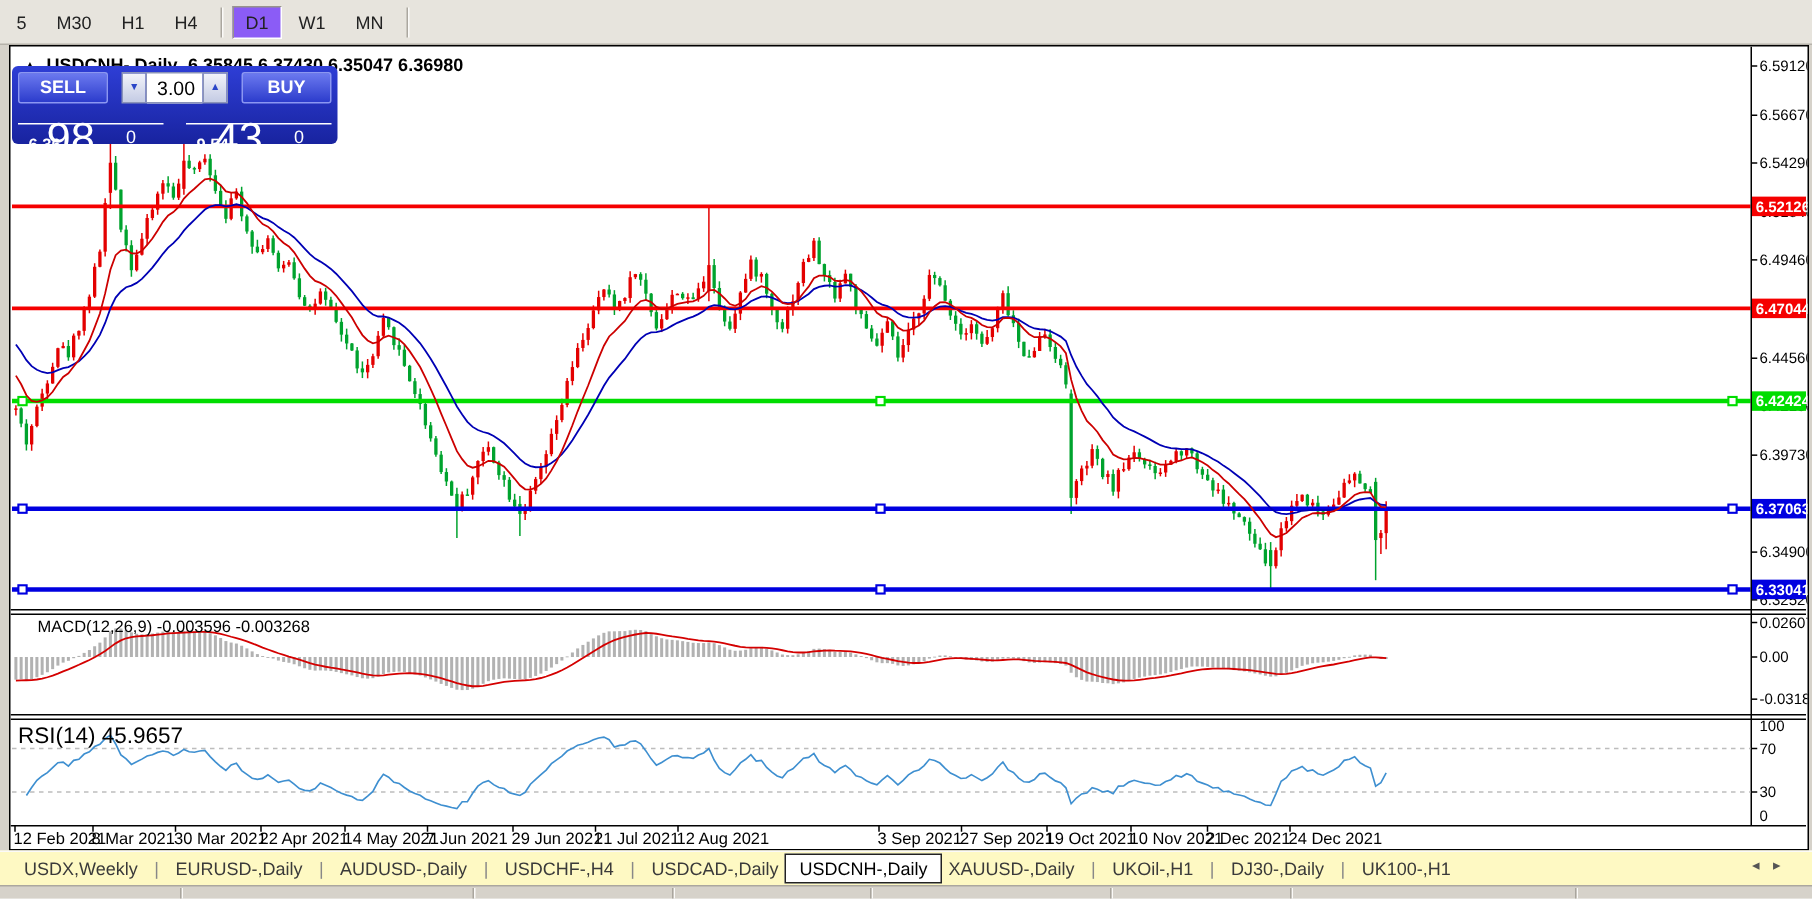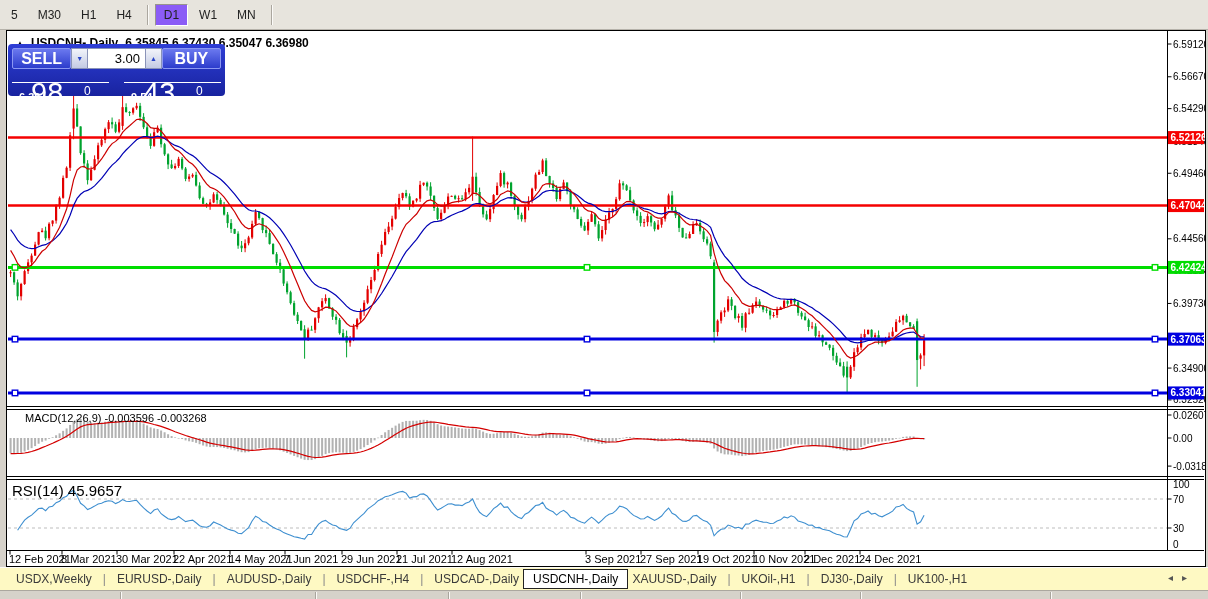--- a/index.html
+++ b/index.html
@@ -10,23 +10,23 @@
 .tf-btn.active{background:#8b5cf6;border:1px solid #98948c;border-right-color:#fff;border-bottom-color:#fff}
 .tf-sep{width:2px;height:20px;border-left:1px solid #aba79f;border-right:1px solid #fbfaf8;margin:0 5px}
 #window{position:absolute;left:6px;top:30px;width:1200px;height:537px;background:#fff;border:1px solid #000}
 #chart-canvas{position:absolute;left:0;top:0}
 #chart-title{position:absolute;left:9px;top:5px;display:flex;align-items:center;gap:7px;font-size:12px;font-weight:bold;color:#000;white-space:nowrap}
 #chart-title .tri{font-size:8px;font-weight:normal}
 #macd-label{position:absolute;left:18px;top:381px;font-size:11px;color:#000;white-space:nowrap}
 #rsi-label{position:absolute;left:5px;top:451px;font-size:15px;color:#000;white-space:nowrap}
 #ocp{position:absolute;left:1px;top:13px;width:217px;height:52px;background:linear-gradient(#2e3ed6,#18239f);border-radius:4px;padding:3px 4px}
 #ocp .row1{display:flex;align-items:center;height:22px}
-.trade-btn{width:60px;height:21px;background:linear-gradient(#6b79ef,#2c3ccc);border:1px solid #8b97f2;border-radius:2px;color:#fff;font-size:16px;font-weight:bold;text-align:center;line-height:19px;cursor:pointer}
+.trade-btn{width:60px;height:21px;background:linear-gradient(#6b79ef,#2c3ccc);border:1px solid #8b97f2;border-radius:2px;color:#fff;font-size:12px;font-weight:bold;text-align:center;line-height:19px;cursor:pointer}
 .spin-btn{width:17px;height:21px;background:linear-gradient(#f2f4fa,#c4cbe4);border:1px solid #8a93b8;color:#2a46c8;font-size:7px;text-align:center;line-height:20px;cursor:pointer}
-#vol-input{width:57px;height:21px;border:1px solid #8a93b8;border-left:none;border-right:none;text-align:right;font-size:13px;padding-right:5px;font-family:inherit}
+#vol-input{width:37px;height:21px;border:1px solid #8a93b8;border-left:none;border-right:none;text-align:right;font-size:13px;padding-right:5px;font-family:inherit}
 #ocp .row2{display:flex;gap:15px;margin-top:13px}
 .price-box{flex:1;height:22px;border-top:1px solid #fff;position:relative;color:#fff}
 .price-box .pfx{position:absolute;left:7px;bottom:1px;font-size:11px;font-weight:bold}
 .price-box .big{position:absolute;left:19px;bottom:-2px;font-size:29px;line-height:26px}
 .price-box .sup{position:absolute;left:72px;top:1px;font-size:12px}
 #tabbar{position:absolute;left:0;top:567px;width:1208px;height:23px;background:#fef9c3;border-top:1px solid #fbfaf8;display:flex;align-items:center;padding-left:12px}
 .tab{color:#3a3a3a;font-size:12px;padding:2px 4px;cursor:pointer;white-space:nowrap}
 .tab.active{background:#fff;border:1px solid #222;padding:2px 9px;color:#000}
 .tab-sep{color:#888;margin:0 7px}
 #tab-arrows{position:absolute;right:12px;top:572px;color:#555;font-size:10px;letter-spacing:9px;cursor:pointer}

